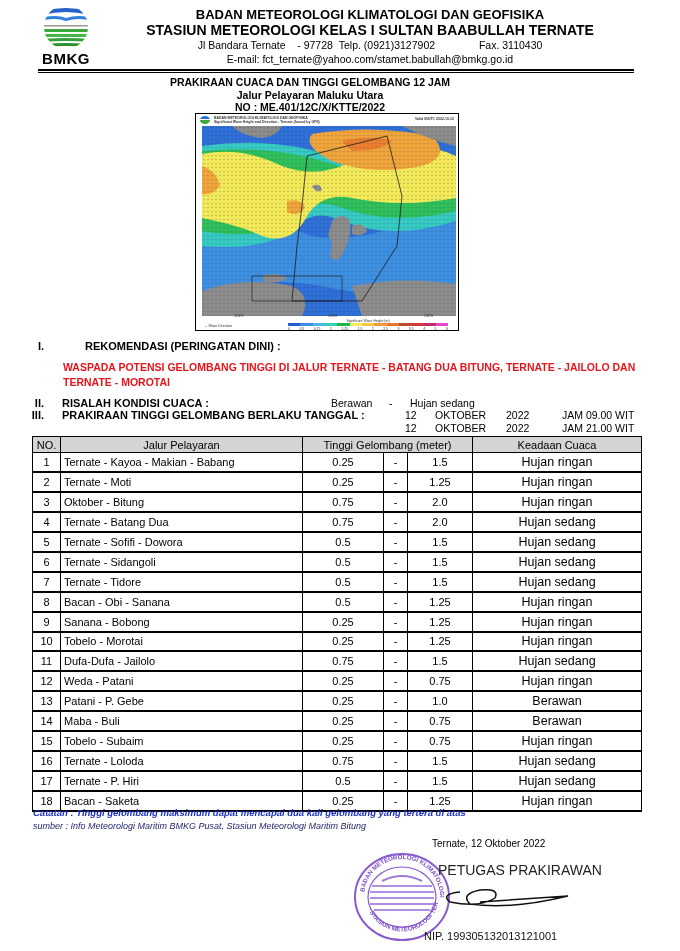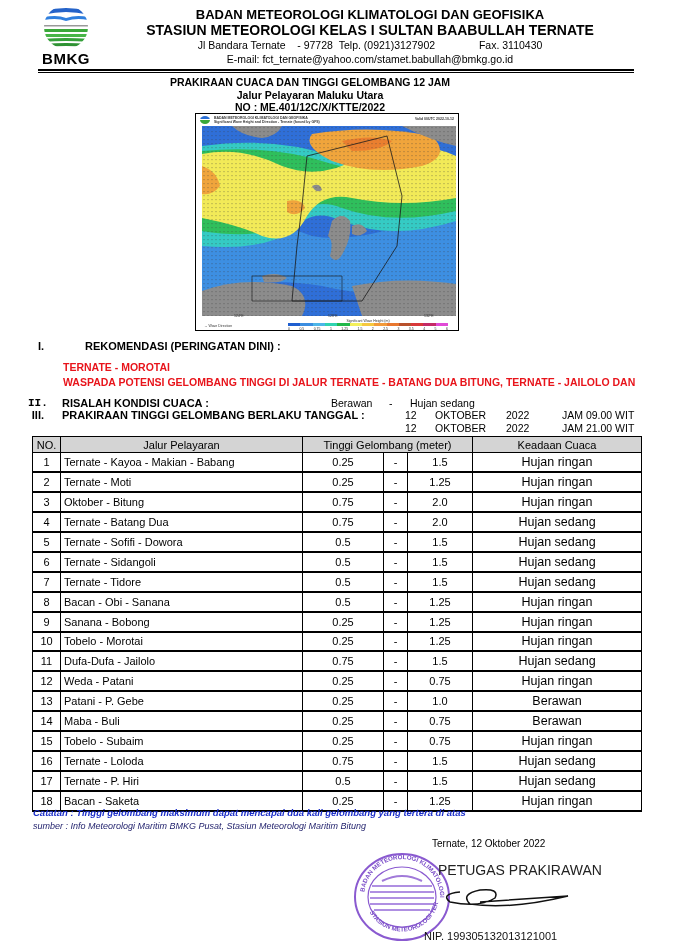--- a/index.html
+++ b/index.html
@@ -185,25 +185,25 @@
       <span>4</span>
       <span>5</span>
       <span>6</span>
     </div>
   </div>
 </div>
 
 <div class="roman" style="left:28px; top:340px;">I.</div>
 <div class="sec" style="left:62px; top:340px;padding-left:23px;">REKOMENDASI (PERINGATAN DINI) :</div>
 <div class="warn">
+  <div>WASPADA POTENSI GELOMBANG TINGGI  DI JALUR TERNATE - BATANG DUA BITUNG, TERNATE - JAILOLO DAN</div>
   <div>TERNATE  - MOROTAI</div>
-  <div>WASPADA POTENSI GELOMBANG TINGGI  DI JALUR TERNATE - BATANG DUA BITUNG, TERNATE - JAILOLO DAN</div>
 </div>
 
-<div class="roman" style="left:28px; top:397px;font-family:Liberation Mono, monospace;">II.</div>
+<div class="roman" style="left:28px; top:397px;">II.</div>
 <div class="sec" style="left:62px; top:397px;">RISALAH KONDISI CUACA :</div>
 <div class="plain" style="left:331px; top:397px;">Berawan</div>
 <div class="plain" style="left:389px; top:397px;">-</div>
 <div class="plain" style="left:410px; top:397px;">Hujan sedang</div>
 
 <div class="roman" style="left:28px; top:409px;">III.</div>
 <div class="sec" style="left:62px; top:409px;">PRAKIRAAN TINGGI GELOMBANG BERLAKU TANGGAL :</div>
 <div class="plain" style="left:405px; top:409px;">12</div>
 <div class="plain" style="left:435px; top:409px;">OKTOBER</div>
 <div class="plain" style="left:506px; top:409px;">2022</div>

